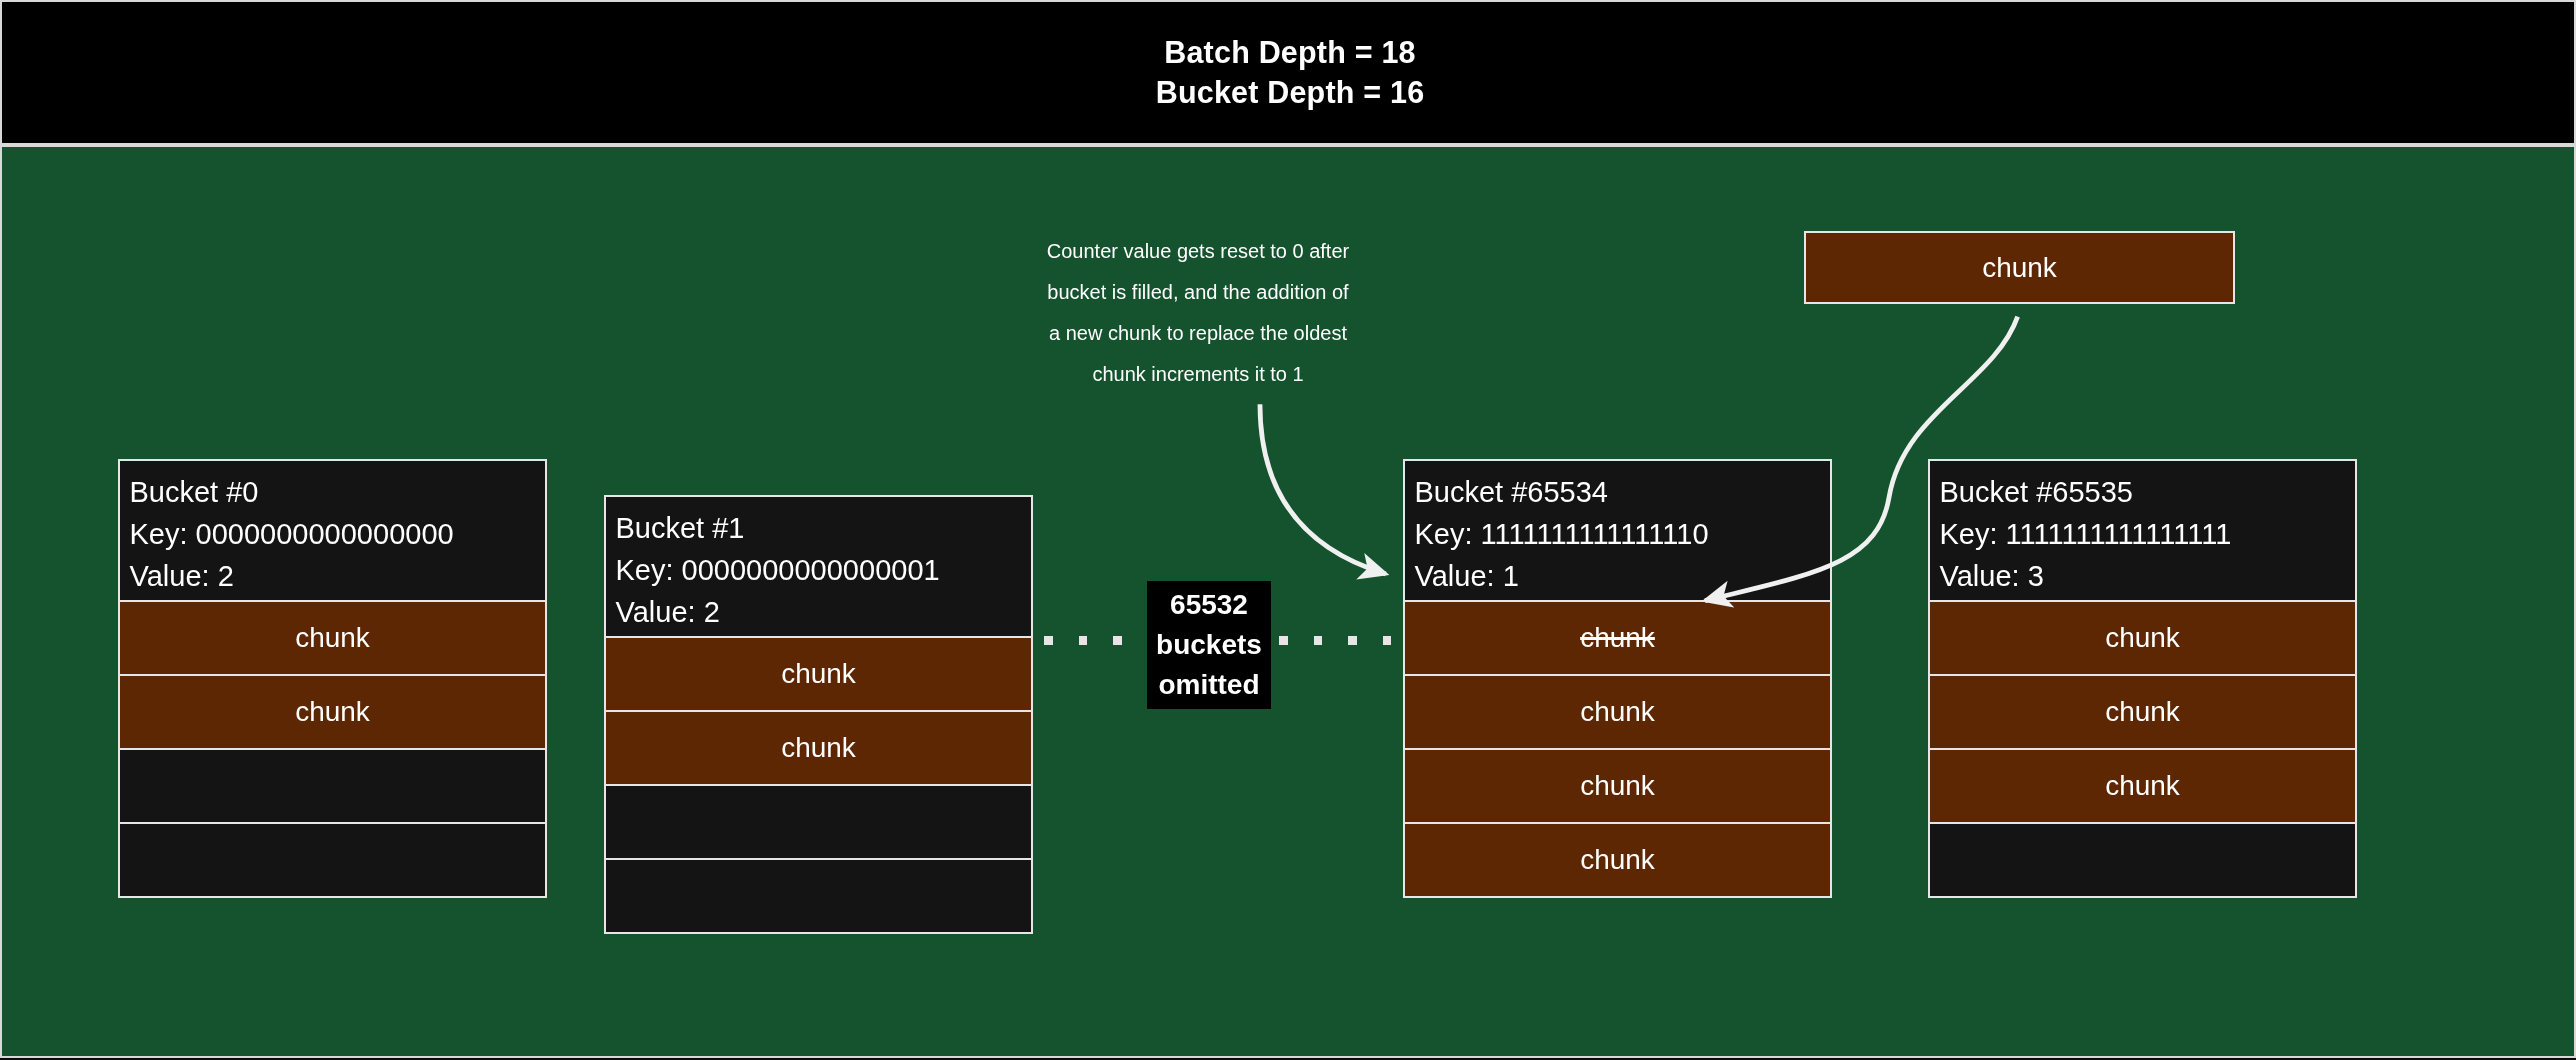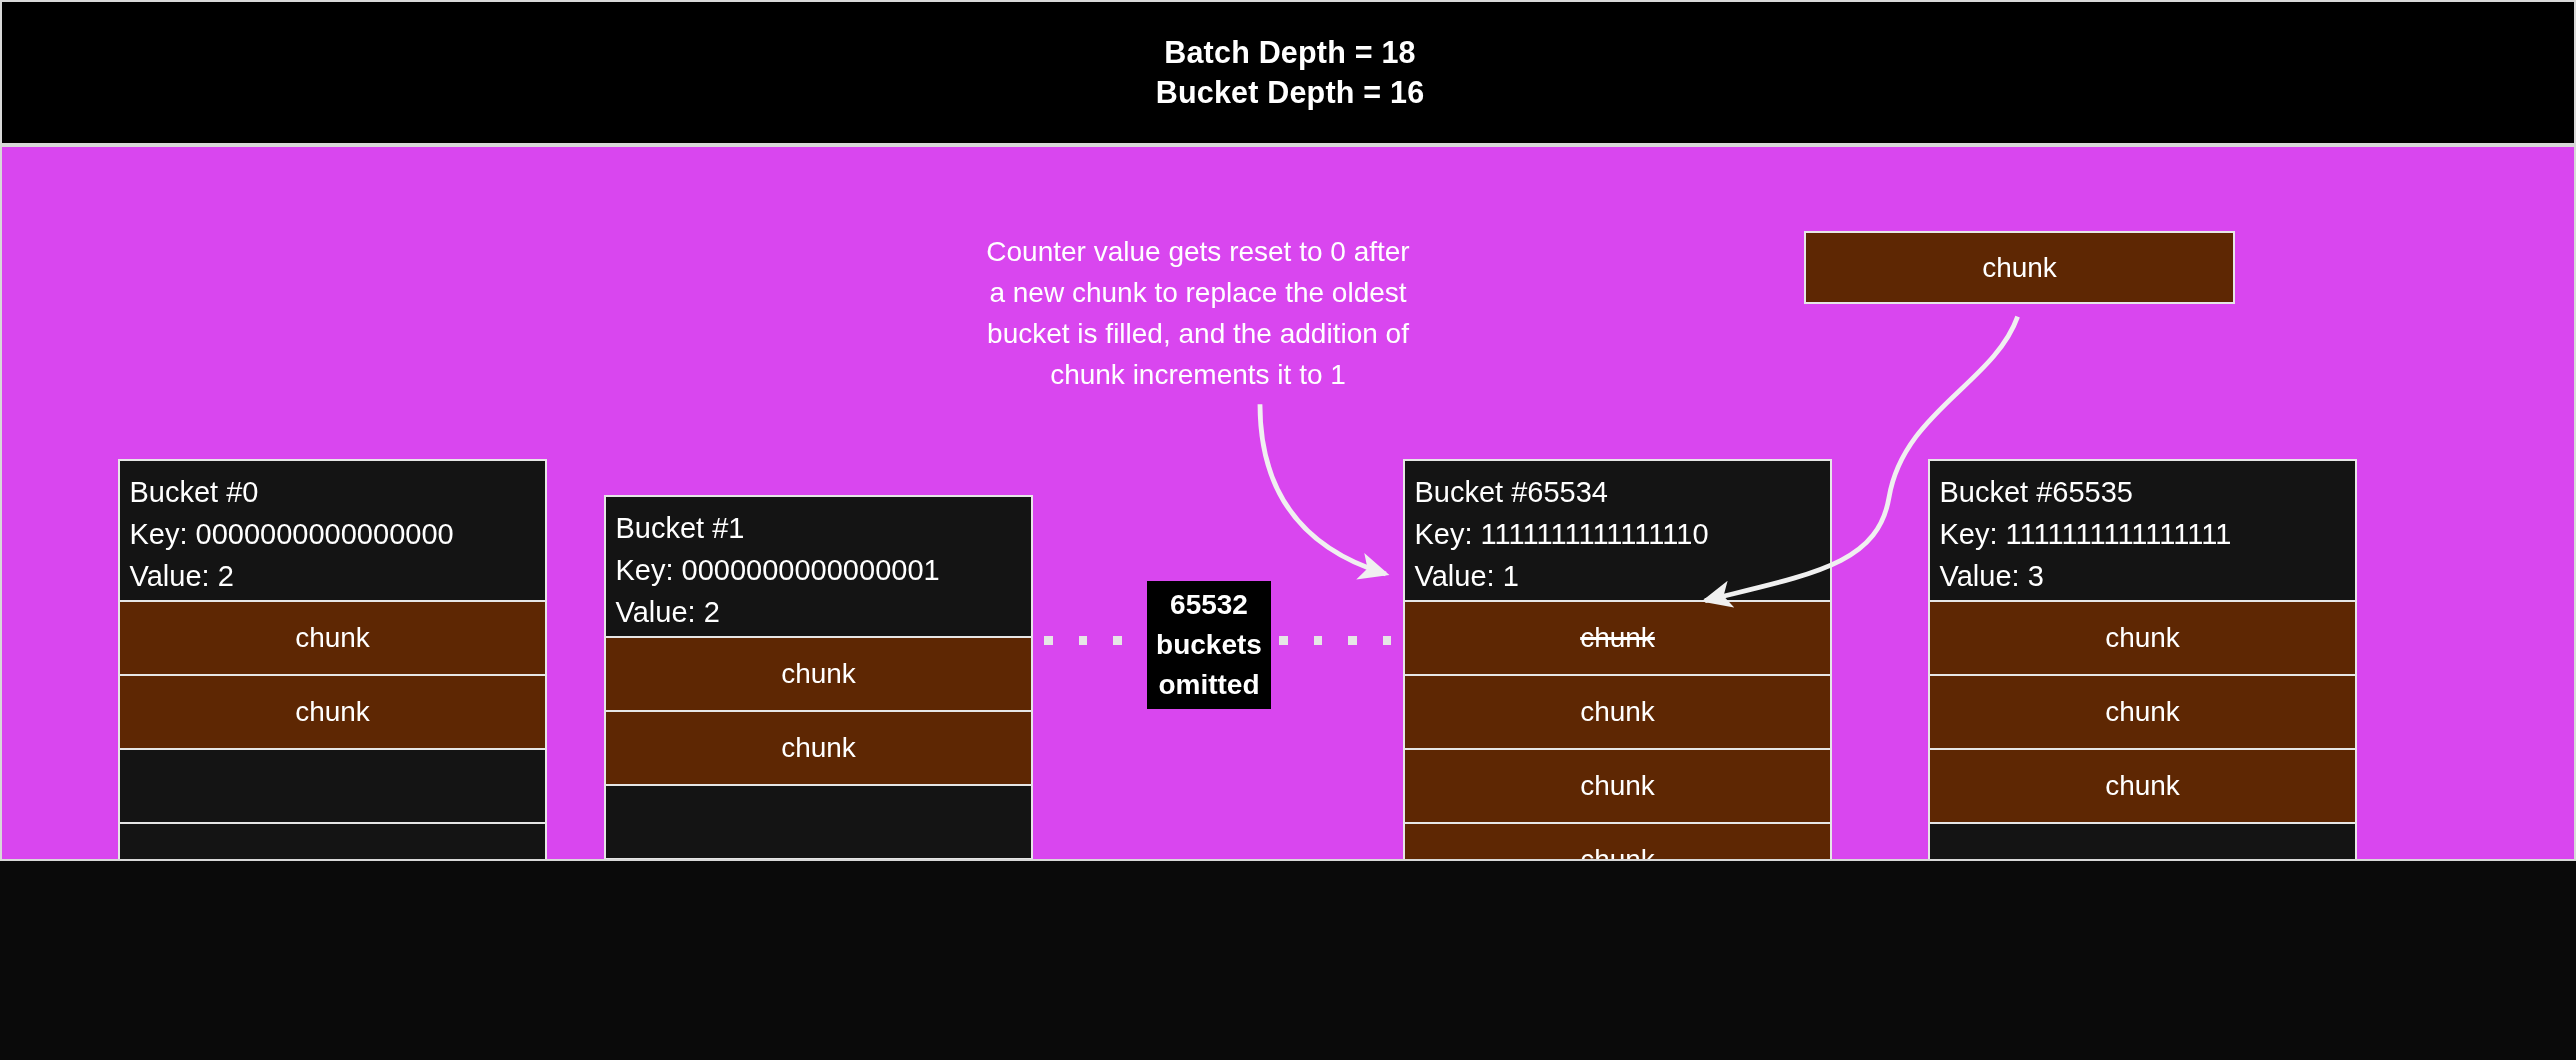--- a/index.html
+++ b/index.html
@@ -6,22 +6,22 @@
     margin: 0;
     padding: 0;
     background: #0a0a0a;
   }
   body {
     font-family: "Liberation Sans", sans-serif;
   }
   #canvas {
     position: relative;
     width: 2576px;
-    height: 861px;
-    background: #d946ef;
+    height: 1058px;
+    background: #14532d;
     box-sizing: border-box;
     border: 2.9px solid #d8d8d8;
     overflow: hidden;
   }
   
   #header-banner {
     position: absolute;
     left: 0;
     top: 0;
     width: 2576px;
@@ -105,21 +105,21 @@
   
   #annotation-note {
     position: absolute;
     left: 910px;
     top: 229px;
     width: 572px;
     text-align: center;
   }
   #annotation-note div {
     color: #ffffff;
-    font-size: 28px;
+    font-size: 20px;
     line-height: 41px;
     white-space: pre;
   }
   
   #omitted-label {
     position: absolute;
     left: 1145px;
     top: 579px;
     width: 124px;
     background: #000000;
@@ -247,22 +247,22 @@
         <span></span>
       </div>
   </div>
 
   <div id="floating-chunk">
     <span>chunk</span>
   </div>
 
   <div id="annotation-note">
     <div>Counter value gets reset to 0 after</div>
+    <div>bucket is filled, and the addition of</div>
     <div>a new chunk to replace the oldest</div>
-    <div>bucket is filled, and the addition of</div>
     <div>chunk increments it to 1</div>
   </div>
 
   <div class="dot-run" id="dots-left">
     <i></i>
     <i></i>
     <i></i>
     <i></i>
   </div>
   <div class="dot-run" id="dots-right">

